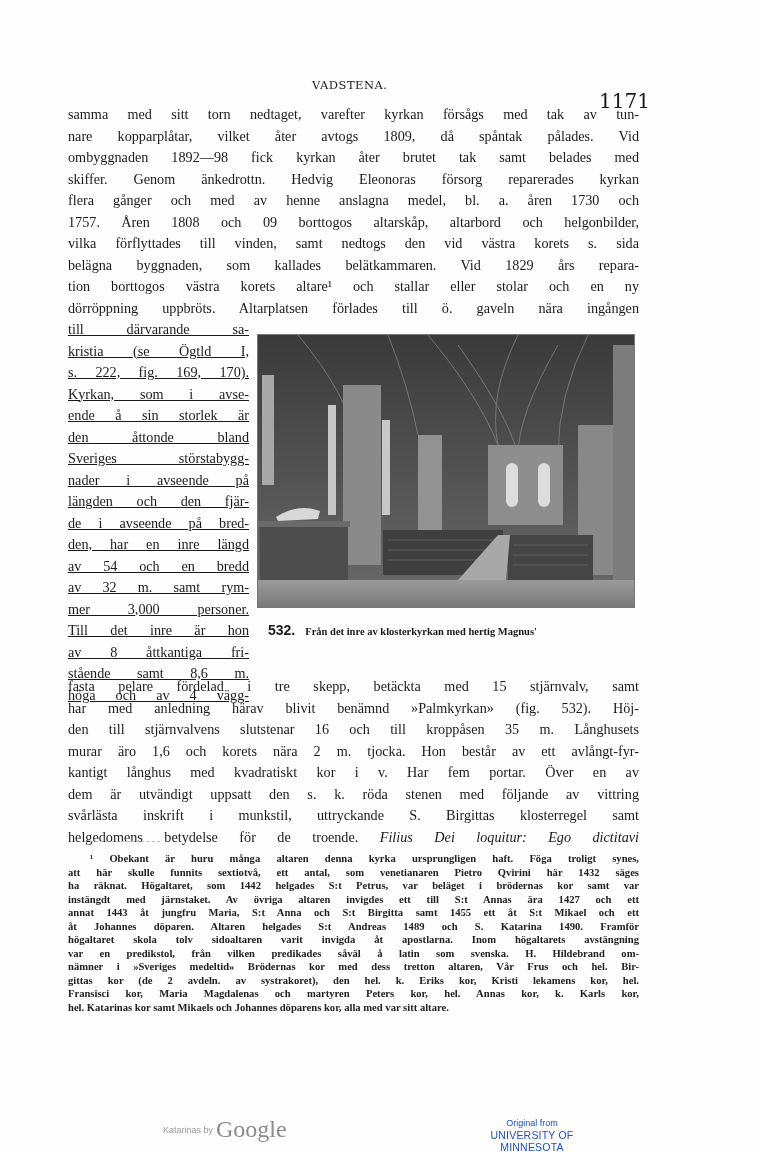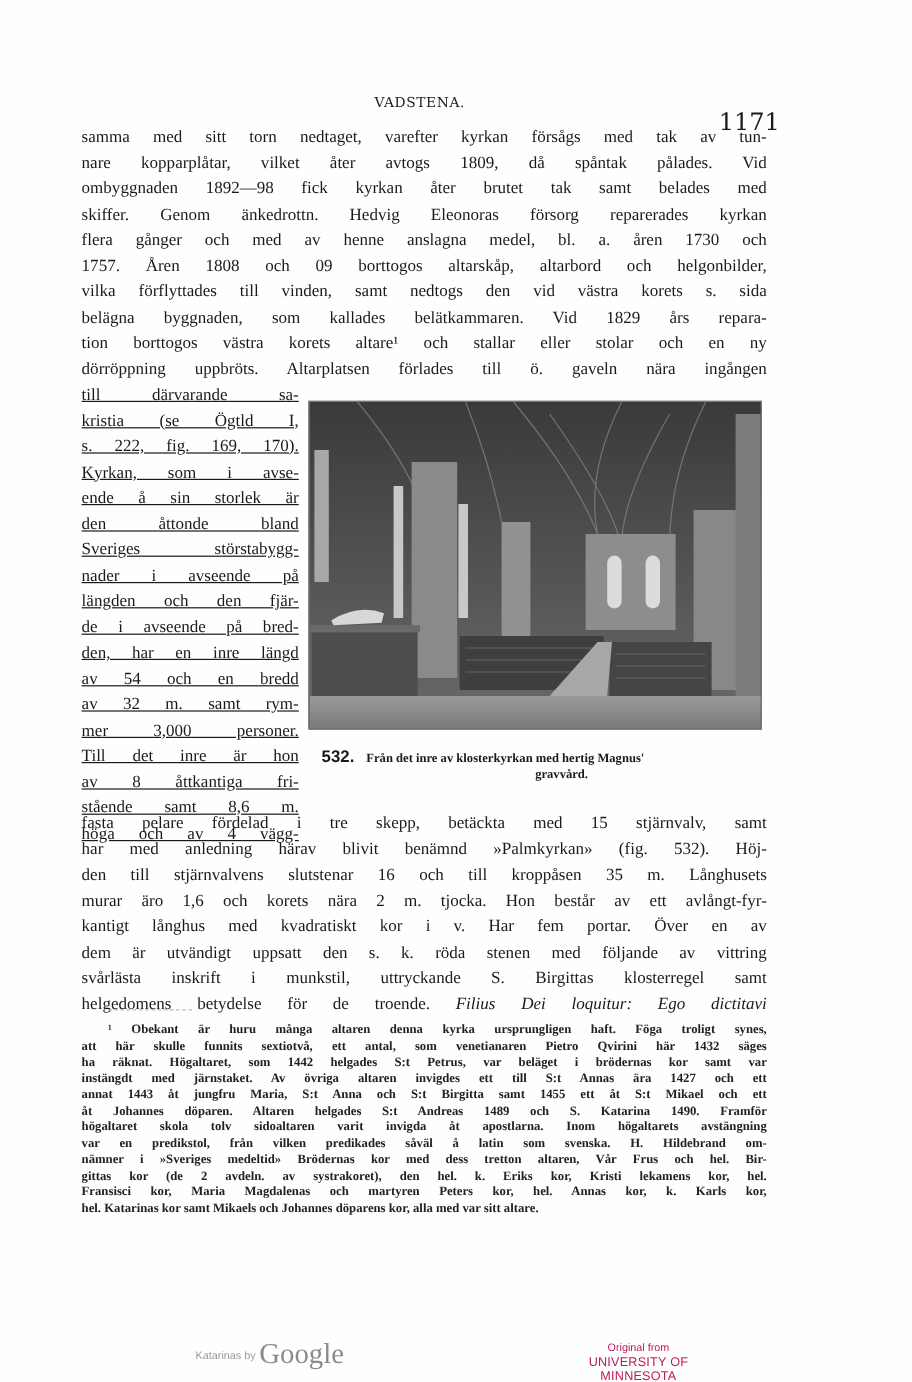--- a/index.html
+++ b/index.html
@@ -21,21 +21,21 @@
   .caption .cap2 { display:block; text-align:center; padding-left:30px; }
   .rule { position:absolute; left:90px; top:841px; width:70px; height:1px;
           border-top:1px dashed #bbb; }
   .fn { position:absolute; left:68px; width:571px; white-space:nowrap; font-size:10.6px;
         line-height:13.4px; font-weight:bold; text-align:justify; text-align-last:justify;
         font-family:"Liberation Serif",serif; color:#222; }
   .fn.last { text-align-last:left; }
   .footer-left { position:absolute; left:163px; top:1116px; color:#9a9a9a; font-family:"Liberation Sans",sans-serif; }
   .footer-left .small { font-size:9px; vertical-align:middle; }
   .footer-left .brand { font-family:"Liberation Serif",serif; font-size:24px; color:#8a8a8a; vertical-align:middle; margin-left:3px; }
-  .footer-right { position:absolute; left:462px; top:1117px; width:140px; text-align:center; color:#be185d;
+  .footer-right { position:absolute; left:462px; top:1117px; width:140px; text-align:center; color:#1d4ed8;
                   font-family:"Liberation Sans",sans-serif; line-height:12px; }
   .footer-right .a { font-size:9px; display:block; }
   .footer-right .b { font-size:10.5px; display:block; letter-spacing:0.2px; }
 </style>
 </head>
 <body>
 
 <div class="page">
 
   <div class="running-head">
@@ -131,21 +131,20 @@
       <rect x="2" y="190" width="88" height="60" fill="#4d4d4d"></rect>
       <rect x="0" y="186" width="92" height="6" fill="#6a6a6a"></rect>
       <path d="M18 182 Q40 168 62 176 L60 184 L20 186 Z" fill="#d8d8d8"></path>
 
       <rect x="0" y="245" width="376" height="27" fill="url(#floor)"></rect>
     </svg>
   </div>
 
   <div class="caption">
     <span class="num">532.</span><span>Från det inre av klosterkyrkan med hertig Magnus'</span>
-    <span class="cap2">gravvård.</span>
   </div>
 
   <div>
     <div class="line" style="top:676px">fasta pelare fördelad i tre skepp, betäckta med 15 stjärnvalv, samt</div>
     <div class="line" style="top:697.5px">har med anledning härav blivit benämnd »Palmkyrkan» (fig. 532).  Höj-</div>
     <div class="line" style="top:719px">den till stjärnvalvens slutstenar 16 och till kroppåsen 35 m.  Långhusets</div>
     <div class="line" style="top:740.5px">murar äro 1,6 och korets nära 2 m. tjocka.  Hon består av ett avlångt-fyr-</div>
     <div class="line" style="top:762px">kantigt långhus med kvadratiskt kor i v.  Har fem portar.  Över en av</div>
     <div class="line" style="top:783.5px">dem är utvändigt uppsatt den s. k. röda stenen med följande av vittring</div>
     <div class="line" style="top:805px">svårlästa inskrift i munkstil, uttryckande S. Birgittas klosterregel samt</div>

